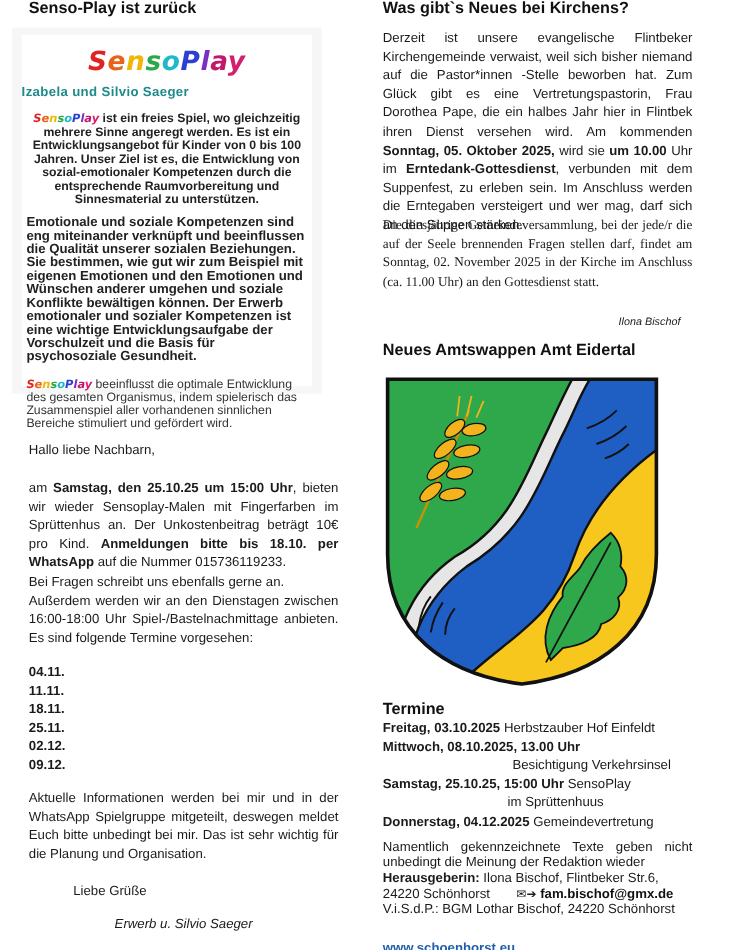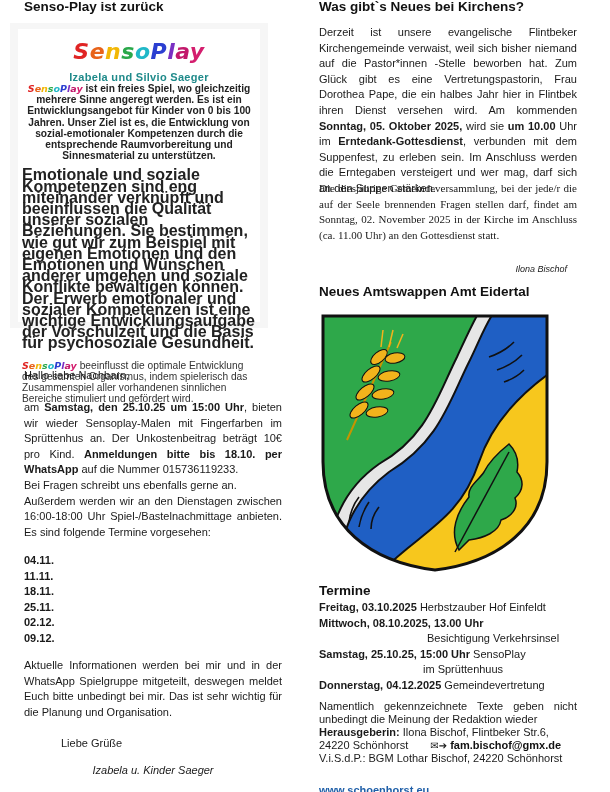--- a/index.html
+++ b/index.html
@@ -5,23 +5,23 @@
   html, body { margin:0; padding:0; background:#ffffff; }
   body { width:610px; height:792px; position:relative; overflow:hidden; font-family:"Liberation Sans", sans-serif; color:#1a1a1a; }
   .col { position:absolute; top:0; }
   .left { left:24px; width:258px; }
   .right { left:319px; width:258px; }
   h2 { font-family:"Liberation Sans", sans-serif; font-size:13.5px; font-weight:bold; margin:0; line-height:18px; color:#111; }
   .left h2 { position:absolute; top:-2px; left:0; }
   .imgbox { position:absolute; left:-14px; top:23px; width:258px; height:305px; background:#f6f6f6; }
   .imgbox .inner { position:absolute; left:8px; top:6px; width:242px; height:293px; background:#fff; }
   .logo { text-align:center; font-family:"DejaVu Sans", sans-serif; font-weight:bold; font-style:italic; font-size:22px; letter-spacing:0.5px; margin-top:10px; line-height:26px; }
-  .authors { text-align:center; color:#1f8a8a; font-weight:bold; font-size:11px; margin-top:6px; letter-spacing:0.3px; }
-  .blurb { font-size:10.2px; line-height:11.2px; text-align:center; color:#222; font-weight:bold; padding:0 6px; margin-top:0; }
-  .blurb2 { font-size:16px; line-height:11.2px; color:#222; font-weight:bold; padding:0 4px; margin-top:8px; }
+  .authors { color:#1f8a8a; font-weight:bold; font-size:11px; margin-top:6px; letter-spacing:0.3px; }
+  .blurb { font-size:10.2px; line-height:11.2px; text-align:center; color:#222; font-weight:bold; padding:0 6px; margin-top:11px; }
+  .blurb2 { font-size:11px; line-height:11.2px; color:#222; font-weight:bold; padding:0 4px; margin-top:8px; }
   .blurb3 { font-size:10.2px; line-height:11.2px; color:#333; padding:0 4px; margin-top:11px; }
   .minilogo { font-family:"DejaVu Sans", sans-serif; font-weight:bold; font-style:italic; font-size:9.5px; }
   .txt { font-size:11px; line-height:15.6px; text-align:justify; }
   .lp { position:absolute; left:0; width:258px; }
   .dates { font-weight:bold; font-size:11px; line-height:15.5px; }
   .sig { font-style:italic; font-size:11px; text-align:center; }
   .right h2 { position:absolute; left:0; }
   .crest { position:absolute; left:0; top:312px; width:232px; height:262px; }
   .termine-line { font-size:11px; line-height:15.5px; white-space:nowrap; }
   .b { font-weight:bold; }
@@ -56,21 +56,21 @@
     <div>04.11.</div>
     <div>11.11.</div>
     <div>18.11.</div>
     <div>25.11.</div>
     <div>02.12.</div>
     <div>09.12.</div>
   </div>
 
   <div class="lp txt" style="top:658px;">Aktuelle Informationen werden bei mir und in der WhatsApp Spielgruppe mitgeteilt, deswegen meldet Euch bitte unbedingt bei mir. Das ist sehr wichtig für die Planung und Organisation.</div>
   <div class="lp txt" style="top:736px;padding-left:37px;">Liebe Grüße</div>
-  <div class="lp sig" style="top:764px;">Izabela u. Kinder Saeger</div>
+  <div class="lp sig" style="top:764px;">Erwerb u. Silvio Saeger</div>
 </div>
 
 <div class="col right">
   <h2 style="top:-2px;">Was gibt`s Neues bei Kirchens?</h2>
 
   <div class="lp txt" style="top:25px;">
     <span>Derzeit ist unsere evangelische Flintbeker Kirchengemeinde verwaist, weil sich bisher niemand auf die Pastor*innen -Stelle beworben hat. Zum Glück gibt es eine Vertretungspastorin, Frau Dorothea Pape, die ein halbes Jahr hier in Flintbek ihren Dienst versehen wird. Am kommenden </span><span class="b">Sonntag, 05. Oktober 2025,</span><span> wird sie </span><span class="b">um 10.00</span><span> Uhr im </span><span class="b">Erntedank-Gottesdienst</span><span>, verbunden mit dem Suppenfest, zu erleben sein. Im Anschluss werden die Erntegaben versteigert und wer mag, darf sich an den Suppen stärken.</span>
   </div>
   <div class="lp txt" style="top:181px;font-family:Liberation Serif, serif;">
     <span>Die diesjährige Gemeindeversammlung, bei der jede/r die auf der Seele brennenden Fragen stellen darf, findet am Sonntag, 02. November 2025 in der Kirche im Anschluss (ca. 11.00 Uhr) an den Gottesdienst statt.</span>

